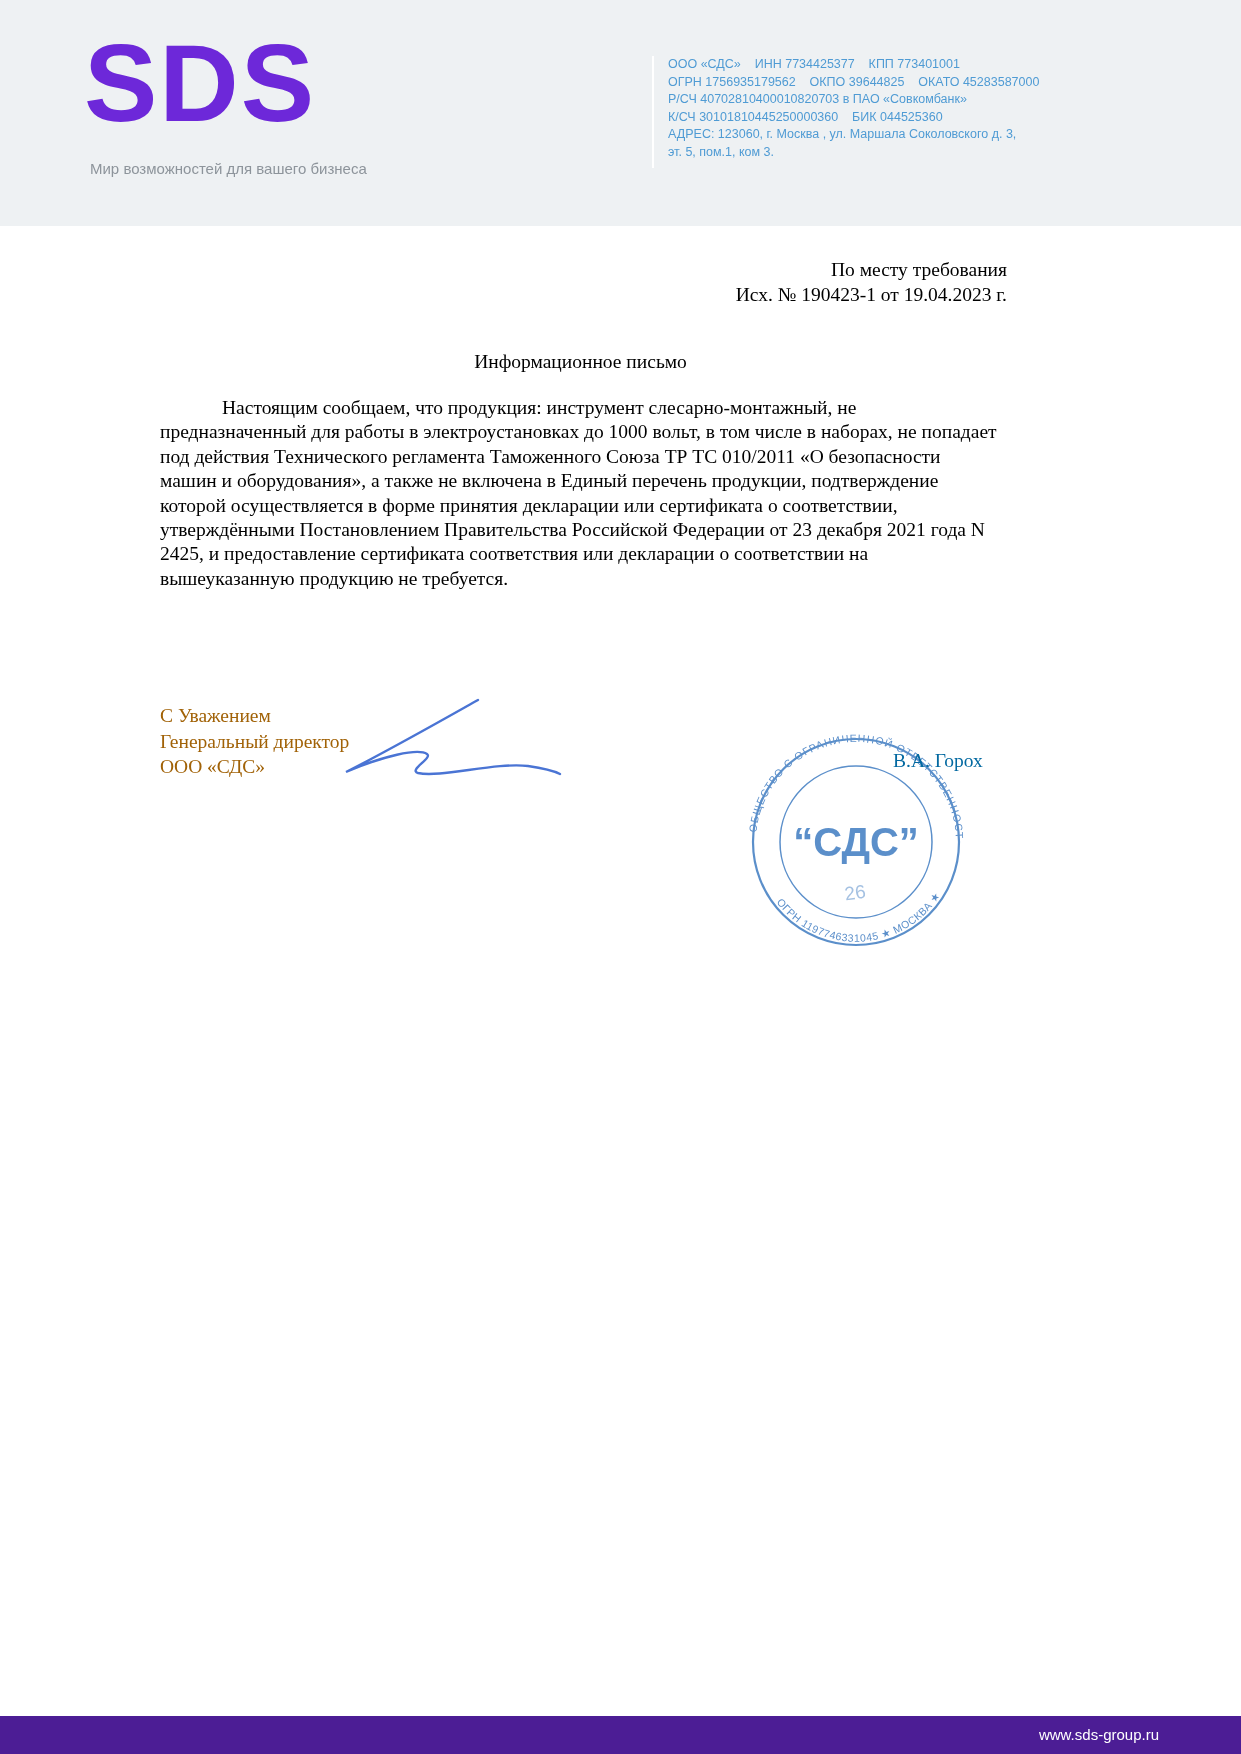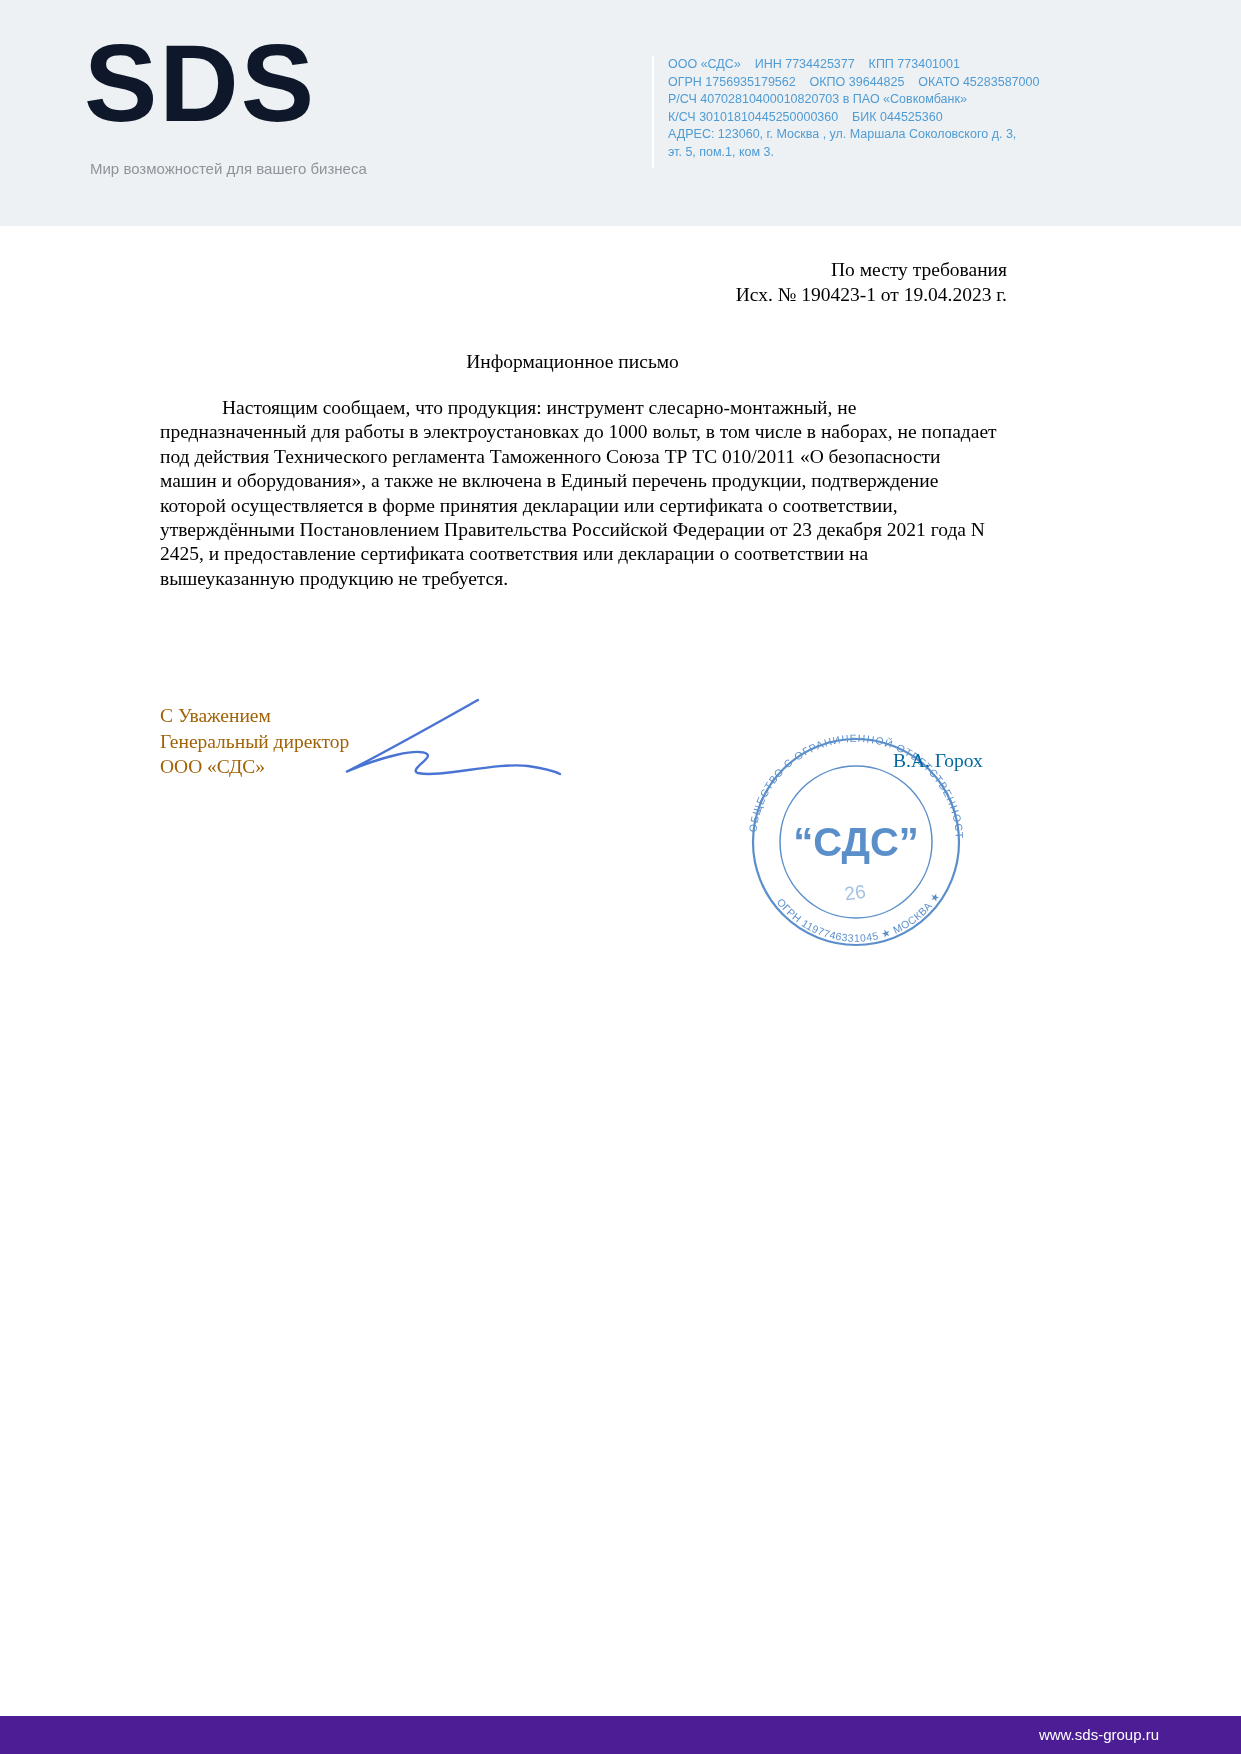--- a/index.html
+++ b/index.html
@@ -7,41 +7,41 @@
     position:relative; width:1241px; height:1754px; margin:0 auto;
     background:#ffffff; overflow:hidden;
     font-family:"Liberation Serif", serif; color:#111;
   }
 
   
   .band { position:absolute; left:0; top:0; width:100%; height:226px; background:#eef1f3; }
   .logo {
     position:absolute; left:84px; top:28px;
     font-family:"Liberation Sans", sans-serif; font-weight:bold;
-    font-size:110px; line-height:1; letter-spacing:2px; color:#0f172a;
+    font-size:110px; line-height:1; letter-spacing:2px; color:#6d28d9;
   }
   .tagline {
     position:absolute; left:90px; top:160px;
     font-family:"Liberation Sans", sans-serif; font-size:15px; color:#8d949b;
   }
   .hdr-divider { position:absolute; left:652px; top:56px; width:2px; height:112px; background:#ffffff; }
   .details {
     position:absolute; left:668px; top:56px;
     font-family:"Liberation Sans", sans-serif;
     font-size:12.5px; line-height:17.5px; color:#4f9bd4;
   }
   .hdr-line { white-space:pre; }
 
   
   .ref-block {
     position:absolute; top:257px; right:234px;
     text-align:right; font-size:19.5px; line-height:25px; color:#000;
   }
   .title {
-    position:absolute; left:152px; top:351px; width:841px;
+    position:absolute; left:160px; top:351px; width:841px;
     text-align:center; font-size:19.5px; color:#000;
   }
   .body-text {
     position:absolute; left:160px; top:396px; width:841px;
     font-size:19.5px; line-height:24.4px; color:#000; text-align:left;
   }
   .body-text p { margin:0;font-family:Liberation Serif, serif; }
   .body-text p.indent { text-indent:62px; }
 
   .closing {

